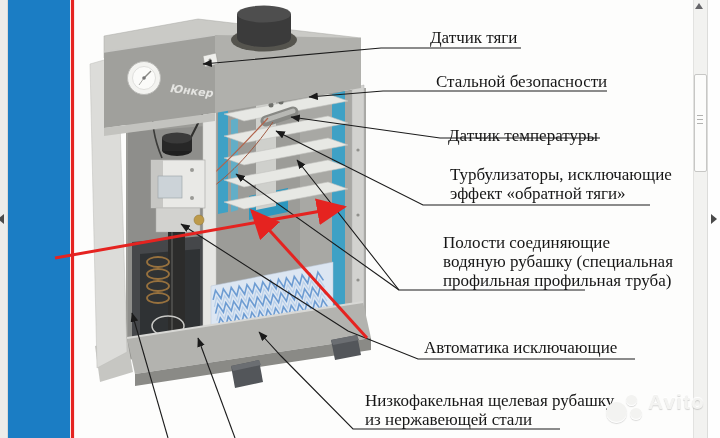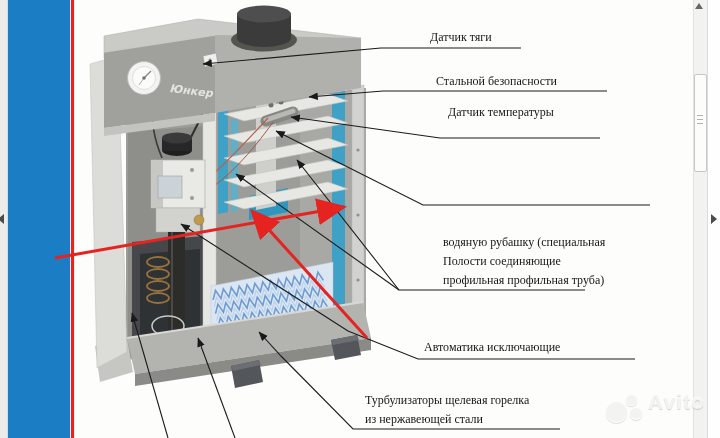--- a/index.html
+++ b/index.html
@@ -15,21 +15,21 @@
   .scroll-up{position:absolute;left:695px;top:3px;width:0;height:0;
              border-left:4px solid transparent;border-right:4px solid transparent;border-bottom:6px solid #66666a;}
   .scroll-thumb{position:absolute;left:694px;top:74px;width:11px;height:96px;background:#fcfcfb;
                 border:1px solid #c7c7c5;border-radius:2px;}
   .grip{position:absolute;left:2px;width:6px;height:1px;background:#b2b2b0;}
   .right-strip{position:absolute;left:707px;top:0;width:13px;height:438px;background:#fefefe;border-left:1px solid #dcdcda;}
   .next-arrow{position:absolute;left:711px;top:214px;width:0;height:0;
               border-top:5px solid transparent;border-bottom:5px solid transparent;border-left:6px solid #4b4b4b;}
   
   .lbl{position:absolute;font-family:"Liberation Serif","DejaVu Serif",serif;
-       font-size:12px;line-height:19px;color:#161616;white-space:nowrap;}
+       font-size:17px;line-height:19px;color:#161616;white-space:nowrap;}
   .lbl span{display:block;}
   svg.overlay{position:absolute;left:0;top:0;pointer-events:none;}
   
   .watermark{position:absolute;left:604px;top:392px;width:112px;height:36px;color:#f1f1ef;}
   .wm-text{position:absolute;left:44px;top:-2px;font-size:21px;font-weight:bold;letter-spacing:1px;
            color:#f3f3f1;text-shadow:0 1px 1px rgba(0,0,0,0.16),0 -1px 1px #ffffff;}
   .wm-dot{position:absolute;border-radius:50%;background:#f3f3f1;
           box-shadow:0 1px 1px rgba(0,0,0,0.14), inset 0 -1px 1px #fff;}
   .wm-dot.big{left:2px;top:10px;width:21px;height:21px;}
   .wm-dot.small{left:22px;top:3px;width:11px;height:11px;}
@@ -213,33 +213,37 @@
       <line x1="367" y1="338" x2="252" y2="211" stroke="#e52320" stroke-width="3" marker-end="url(#ar)"></line>
     </g>
   </svg>
 
   <div class="lbl" style="left:430px;top:28px">
     <span>Датчик тяги</span>
   </div>
   <div class="lbl" style="left:436px;top:72px">
     <span>Стальной безопасности</span>
   </div>
-  <div class="lbl" style="left:448px;top:103px">
+  <div class="lbl" style="left:448px;top:126px">
     <span>Датчик температуры</span>
   </div>
+  <div class="lbl" style="left:450px;top:165px">
+    <span>Турбулизаторы, исключающие</span>
+    <span>эффект «обратной тяги»</span>
+  </div>
   <div class="lbl" style="left:443px;top:233px">
+    <span>Полости соединяющие</span>
     <span>водяную рубашку (специальная</span>
-    <span>Полости соединяющие</span>
     <span>профильная профильная труба)</span>
   </div>
   <div class="lbl" style="left:424px;top:338px">
     <span>Автоматика исключающие</span>
   </div>
   <div class="lbl" style="left:365px;top:391px">
-    <span>Турбулизаторы щелевая горелка</span>
+    <span>Низкофакельная щелевая рубашку</span>
     <span>из нержавеющей стали</span>
   </div>
 
   <div class="watermark">
     <div class="wm-dot big"></div>
     <div class="wm-dot small"></div>
     <div class="wm-dot mid"></div>
     <div class="wm-text">Avito</div>
   </div>
 

